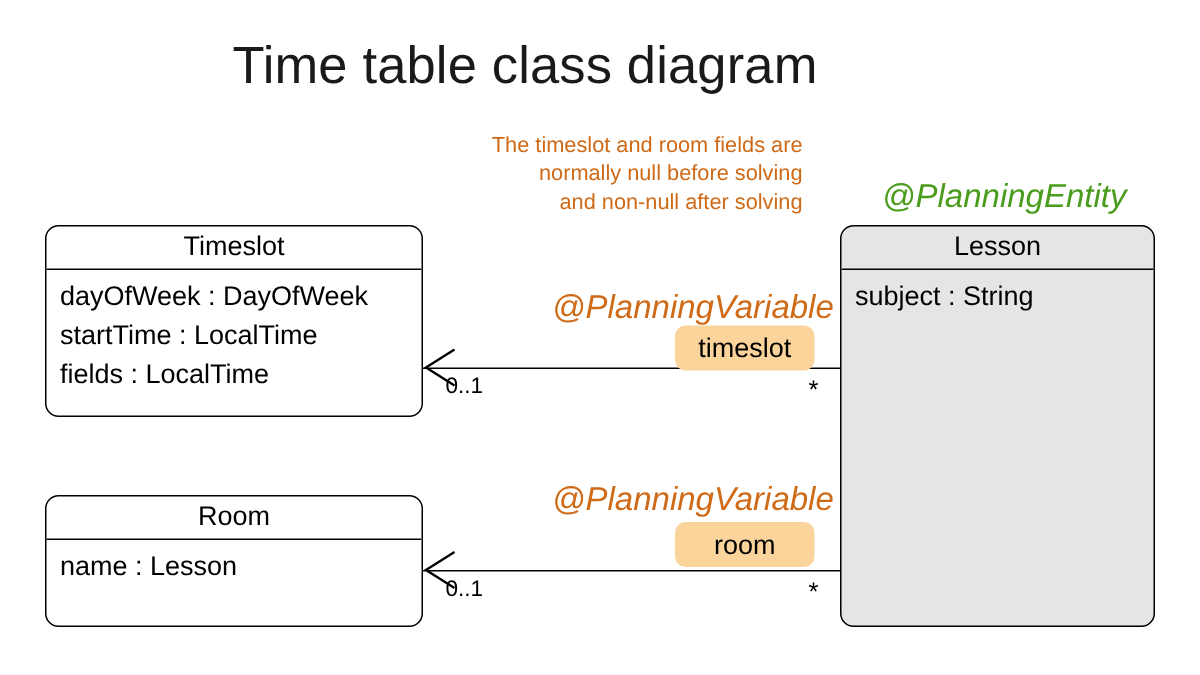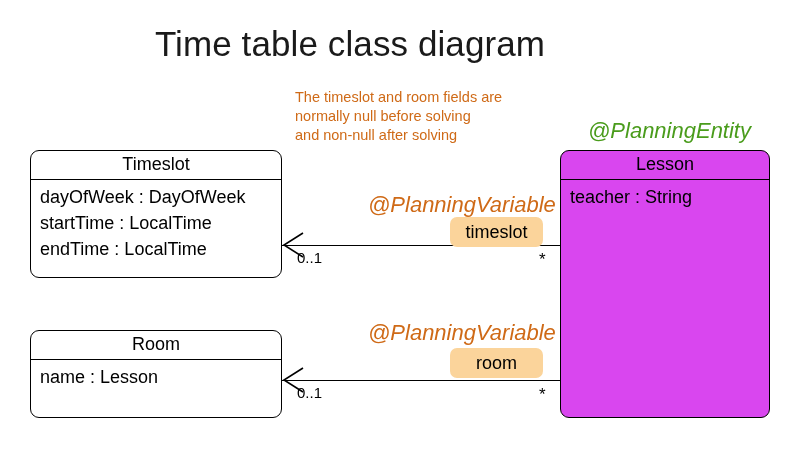--- a/index.html
+++ b/index.html
@@ -33,21 +33,21 @@
   
   .uml-class {
     position: absolute;
     box-sizing: border-box;
     border: 1.6px solid #000000;
     border-radius: 9px;
     background: #ffffff;
     overflow: hidden;
   }
   .uml-class.entity {
-    background: #d946ef;
+    background: #e5e5e5;
   }
   .uml-class-title {
     text-align: center;
     font-size: 18px;
     color: #000000;
     line-height: 27px;
     height: 28px;
     border-bottom: 1.6px solid #000000;
     white-space: nowrap;
   }
@@ -67,21 +67,21 @@
     font-size: 22px;
     font-style: italic;
     white-space: nowrap;
   }
   .stereotype.green { color: #4a9c1c; }
   .stereotype.orange { color: #cf6a17; }
 
   
   .note {
     position: absolute;
-    text-align: left;
+    text-align: right;
     font-size: 14.5px;
     color: #cf6a17;
     line-height: 19px;
     white-space: nowrap;
   }
 
   
   .assoc-line {
     position: absolute;
     height: 0;
@@ -129,37 +129,37 @@
     <div>The timeslot and room fields are</div>
     <div>normally null before solving</div>
     <div>and non-null after solving</div>
   </div>
 
   <div class="uml-class" style="left:30px; top:150px; width:252px; height:128px;">
     <div class="uml-class-title">Timeslot</div>
     <div class="uml-attrs">
       <div class="uml-attr">dayOfWeek : DayOfWeek</div>
       <div class="uml-attr">startTime : LocalTime</div>
-      <div class="uml-attr">endTime : LocalTime</div>
+      <div class="uml-attr">fields : LocalTime</div>
     </div>
   </div>
 
   <div class="uml-class" style="left:30px; top:330px; width:252px; height:88px;">
     <div class="uml-class-title">Room</div>
     <div class="uml-attrs">
       <div class="uml-attr">name : Lesson</div>
     </div>
   </div>
 
   <div class="stereotype green" style="left:588px; top:118px;">@PlanningEntity</div>
 
   <div class="uml-class entity" style="left:560px; top:150px; width:210px; height:268px;">
     <div class="uml-class-title">Lesson</div>
     <div class="uml-attrs">
-      <div class="uml-attr">teacher : String</div>
+      <div class="uml-attr">subject : String</div>
     </div>
   </div>
 
   <div class="assoc-line" style="left:282px; top:245px; width:278px;"></div>
 
   <svg class="arrow-head" style="left:282px; top:232px;" viewBox="0 0 22 26">
     <polyline points="21,1 2,13 21,25" fill="none" stroke="#000000" stroke-width="1.6"></polyline>
   </svg>
 
   <div class="stereotype orange" style="left:368px; top:192px;">@PlanningVariable</div>

